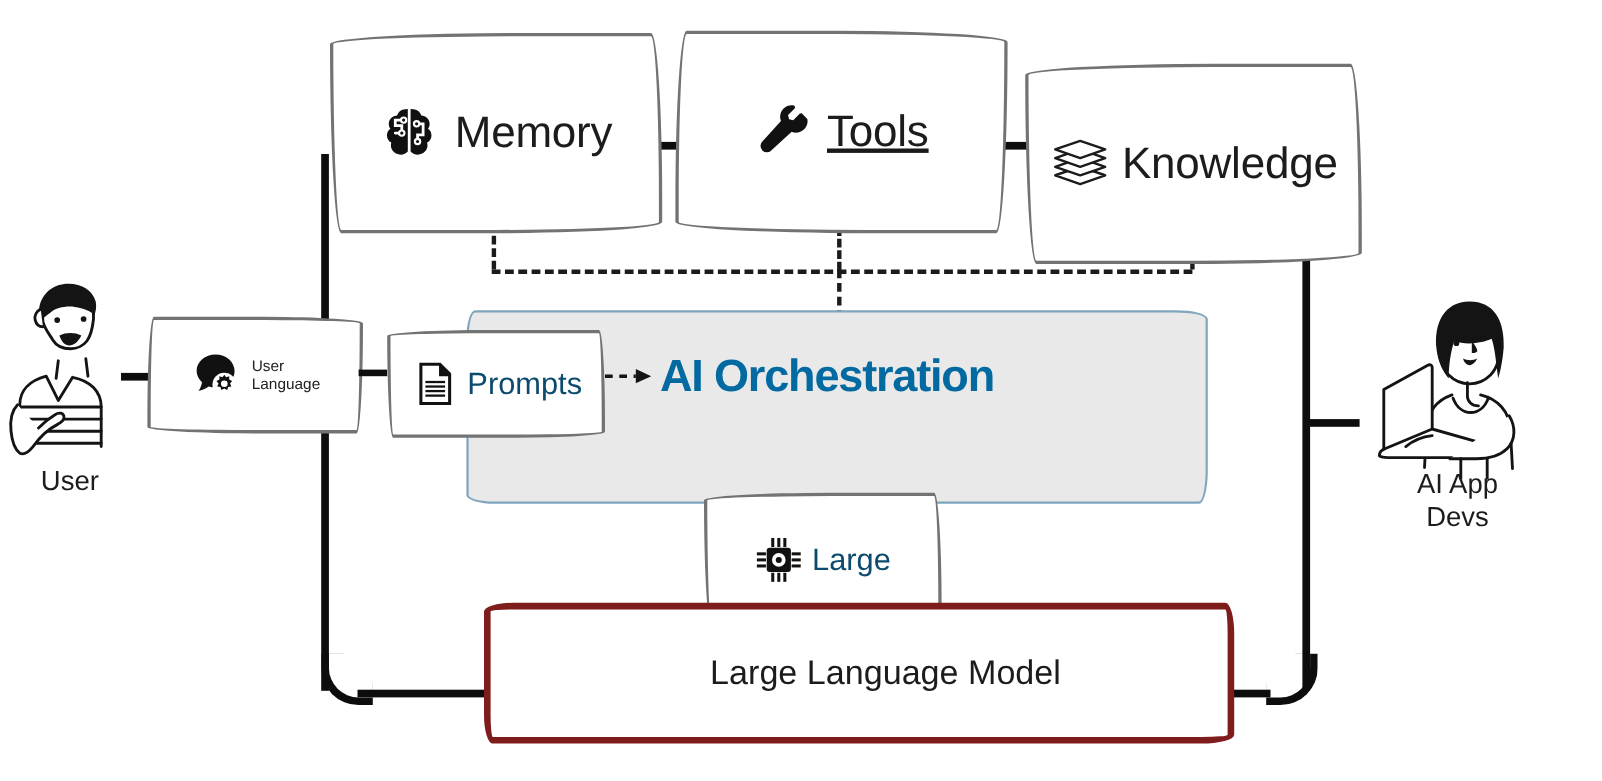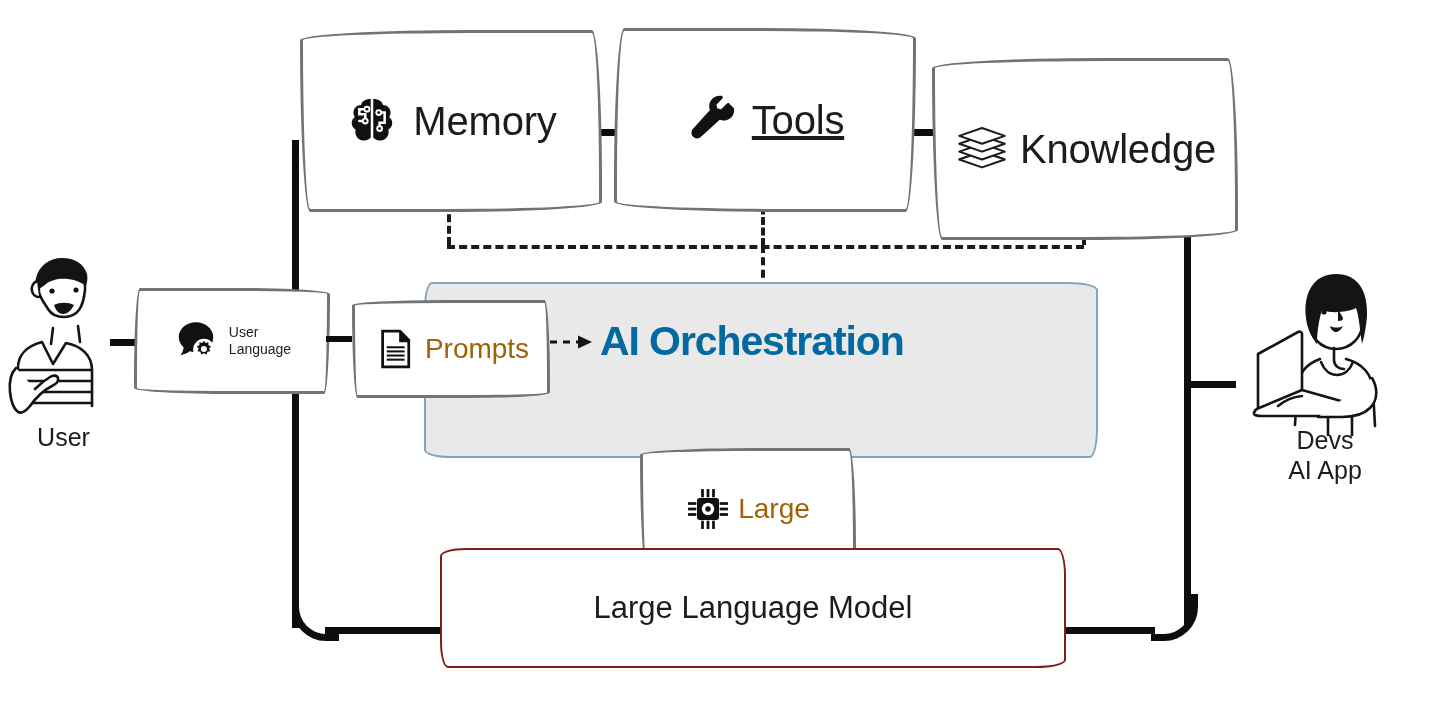--- a/index.html
+++ b/index.html
@@ -27,29 +27,29 @@
     border-radius:8px 30px 8px 26px/26px 8px 30px 8px;
   }
   #orchLabel{
     font-size:41px;font-weight:bold;color:#0369a1;
     font-family:"Liberation Sans","DejaVu Sans",sans-serif;
     letter-spacing:-1.1px;white-space:nowrap;
   }
 
   
   #llm{
-    background:#fff;border:2px solid #7f1d1d;
+    background:#fff;border:6px solid #7f1d1d;
     border-radius:26px 8px 30px 8px/8px 28px 8px 26px;
-    display:flex;align-items:center;justify-content:center;
+    display:flex;align-items:center;justify-content:center;padding-left:48px;
   }
   #llmLabel{font-size:31px;color:#1c1c1c;}
 
   
   .smalllabel{font-size:14px;line-height:17px;color:#222;text-align:left;}
-  .midlabel{font-size:28px;color:#a16207;}
+  .midlabel{font-size:28px;color:#0c4a6e;}
 
   
   .vline{background:#0d0d0d;width:7px;}
   .hline{background:#0d0d0d;height:7px;}
   .dash-h{border-top:4px dashed #1b1b1b;}
   .dash-v{border-left:4px dashed #1b1b1b;}
 
   .corner{border:7px solid #0d0d0d;background:transparent;}
   .corner.bl{border-top:none;border-right:none;border-bottom-left-radius:34px;}
   .corner.br{border-top:none;border-left:none;border-bottom-right-radius:34px;}
@@ -239,17 +239,17 @@
         <path d="M86 159v26M110 159v26"></path>
       </g>
       <g fill="#141414">
         <circle cx="82" cy="54" r="2.6"></circle>
         <path d="M96 52c3 4 5 7 5 9 0 1-2 2-5 2"></path>
         <path d="M88 68c4 2 9 2 13 0-2 4-5 6-7 6s-5-2-6-6z"></path>
       </g>
     </svg>
   </div>
   <div class="person-cap" style="left:1240px;top:425px;width:170px;">
+    <div>AI App</div>
     <div>Devs</div>
-    <div>AI App</div>
   </div>
 
 </div>
 
 </body></html>

